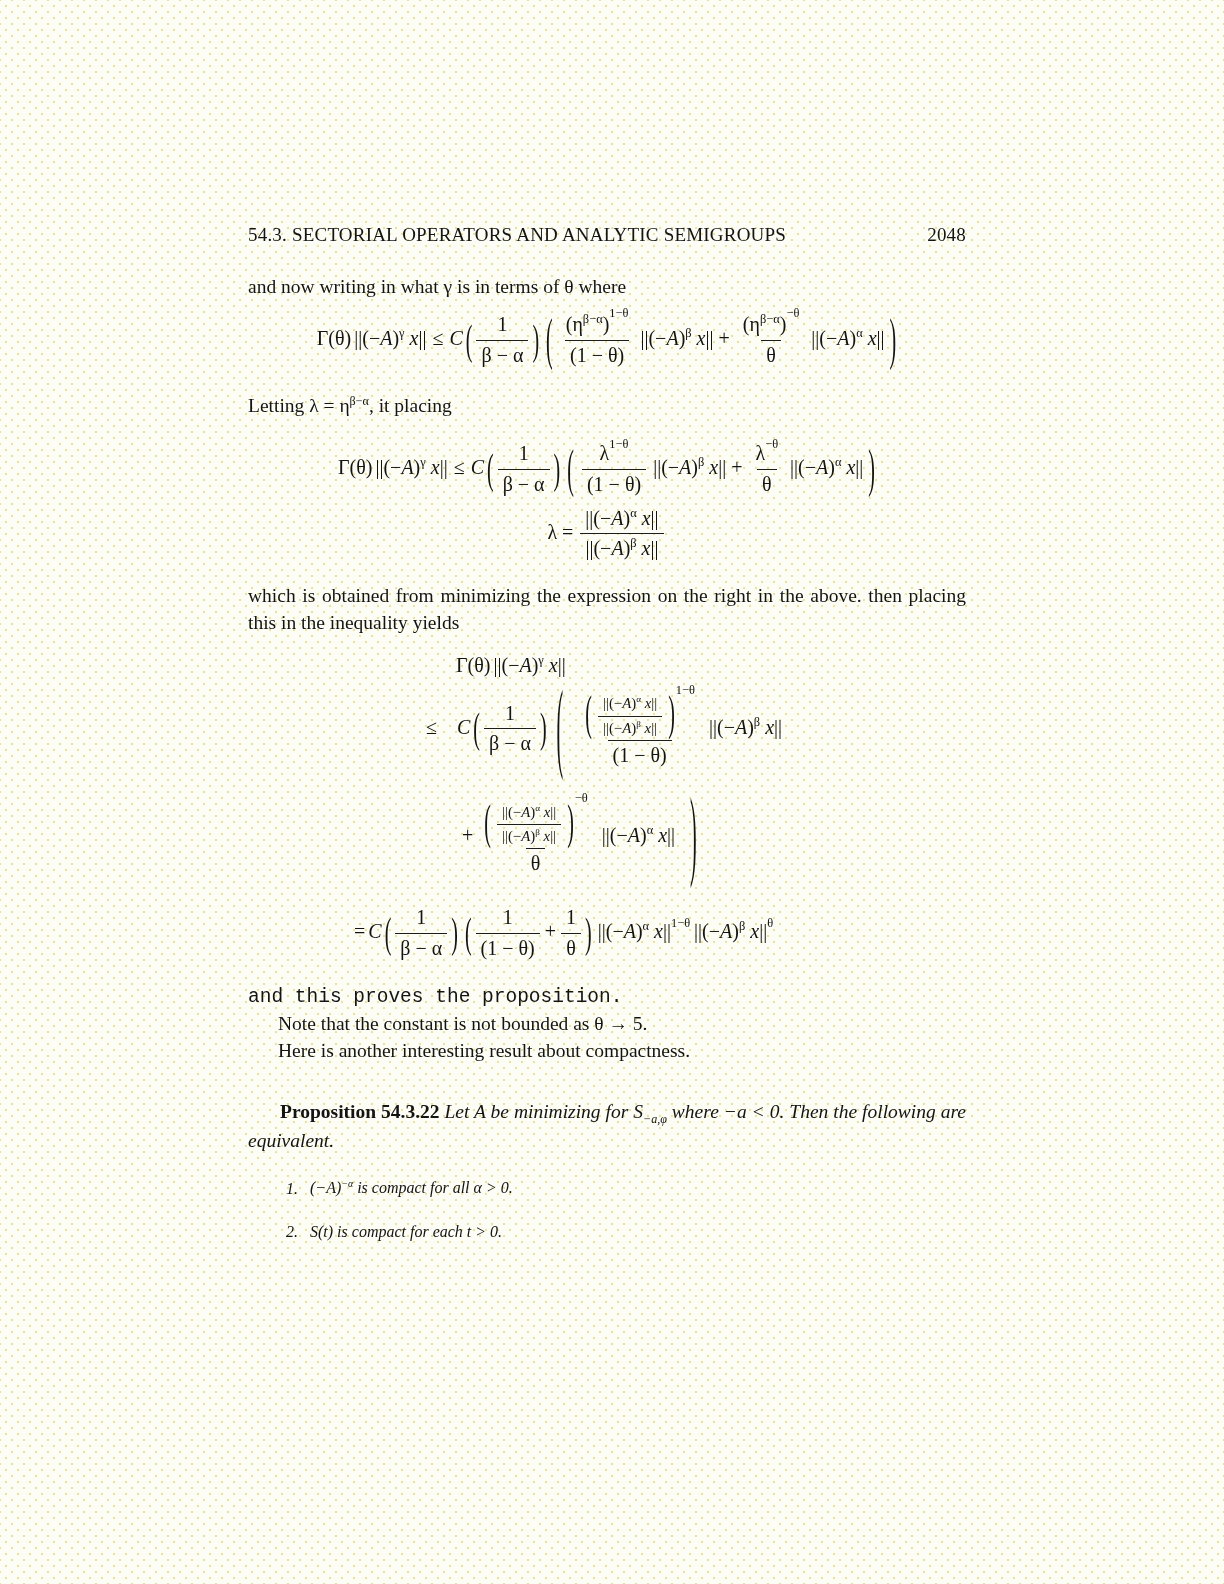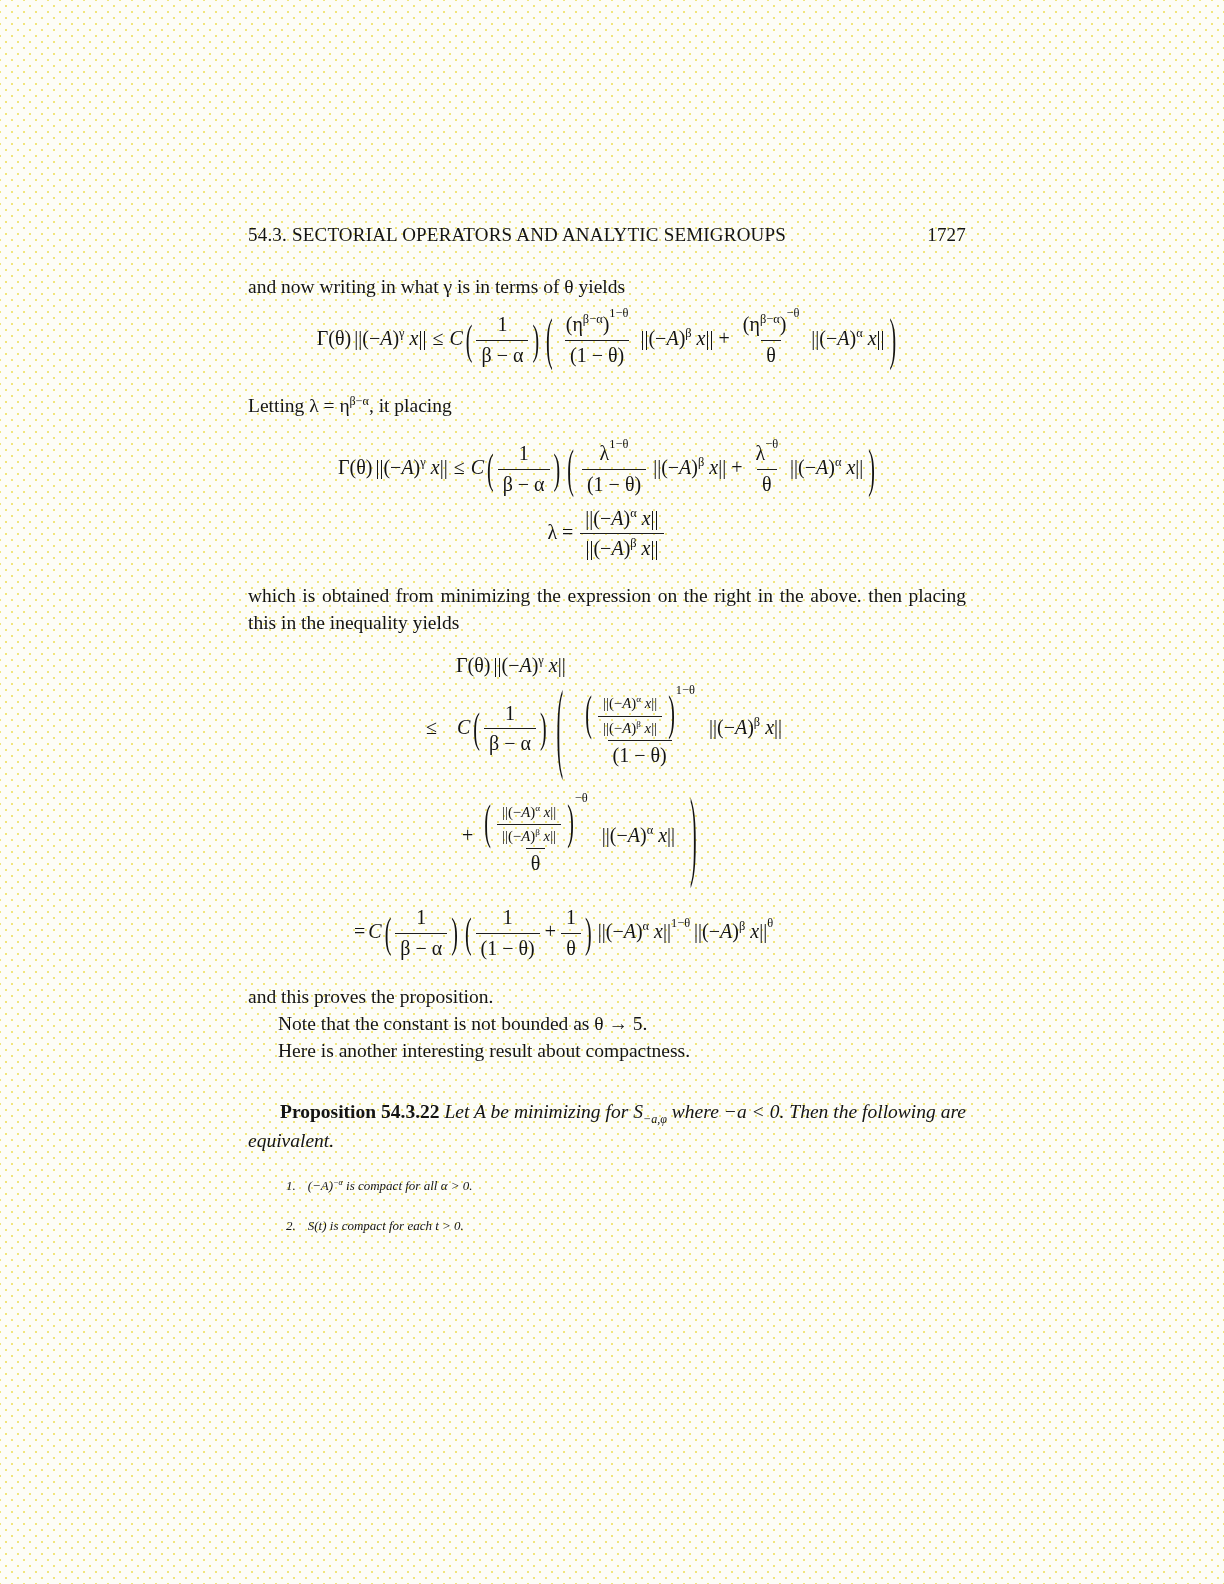--- a/index.html
+++ b/index.html
@@ -44,41 +44,41 @@
   .disp2{margin-top:22px;}
   .disp3{margin-top:10px;}
   .p-letting{margin-top:26px;}
   .p-thenlet{margin-top:26px;}
   .p-min{margin-top:22px;}
   .derivation{margin-top:16px;}
   .dl-a{padding-left:208px;}
   .dl-b{padding-left:178px;margin-top:12px;}
   .dl-c{padding-left:214px;margin-top:30px;}
   .dl-d{padding-left:106px;margin-top:30px;}
-  .p-proves{margin-top:24px;}
+  .p-proves{margin-top:24px;font-family:Liberation Mono, monospace;}
   .prop{margin-top:34px;}
   .prop b{font-style:normal;margin-left:32px;}
   .prop .ital{font-style:italic;}
   .prop sub{font-size:0.62em;font-style:italic;}
   .plist{font-style:italic;}
-  .list-item{font-size:13px;margin-top:24px;padding-left:38px;}
+  .list-item{font-size:16px;margin-top:24px;padding-left:38px;}
   .item-num{margin-right:12px;}
   .li-sup{font-size:0.62em;vertical-align:0.62em;}
 </style>
 </head>
 <body>
 
 <div class="content">
 
   <div class="page-header">
     <span>54.3.  SECTORIAL OPERATORS AND ANALYTIC SEMIGROUPS</span>
-    <span>1727</span>
+    <span>2048</span>
   </div>
 
-  <p class="para">and now writing in what γ is in terms of θ yields</p>
+  <p class="para">and now writing in what γ is in terms of θ where</p>
 
   <div class="fline centered disp1">Γ(θ)<span class="msp" style="width: 3px;"></span>||(−<span class="mi">A</span>)<span class="msup">γ</span><span class="mi"> x</span>||<span class="msp" style="width: 6px;"></span>≤<span class="msp" style="width: 6px;"></span><span class="mi">C</span><span class="msp" style="width: 2px;"></span><span class="mpar" style="transform: scaleY(2.1);">(</span><span class="mfrac">
         <span class="mnum">1</span>
         <span class="mden">β − α</span>
       </span><span class="mpar" style="transform: scaleY(2.1);">)</span><span class="msp" style="width: 5px;"></span><span class="mpar" style="transform: scaleY(2.9);">(</span><span class="msp" style="width: 4px;"></span><span class="mfrac">
         <span class="mnum">(η<span class="msup">β−α</span>)<span class="msup" style="vertical-align: 1.1em;">1−θ</span></span>
         <span class="mden">(1 − θ)</span>
       </span><span class="msp" style="width: 4px;"></span>||(−<span class="mi">A</span>)<span class="msup">β</span><span class="mi"> x</span>||<span class="msp" style="width: 5px;"></span>+<span class="msp" style="width: 5px;"></span><span class="mfrac">
         <span class="mnum">(η<span class="msup">β−α</span>)<span class="msup" style="vertical-align: 1.1em;">−θ</span></span>
         <span class="mden">θ</span>

